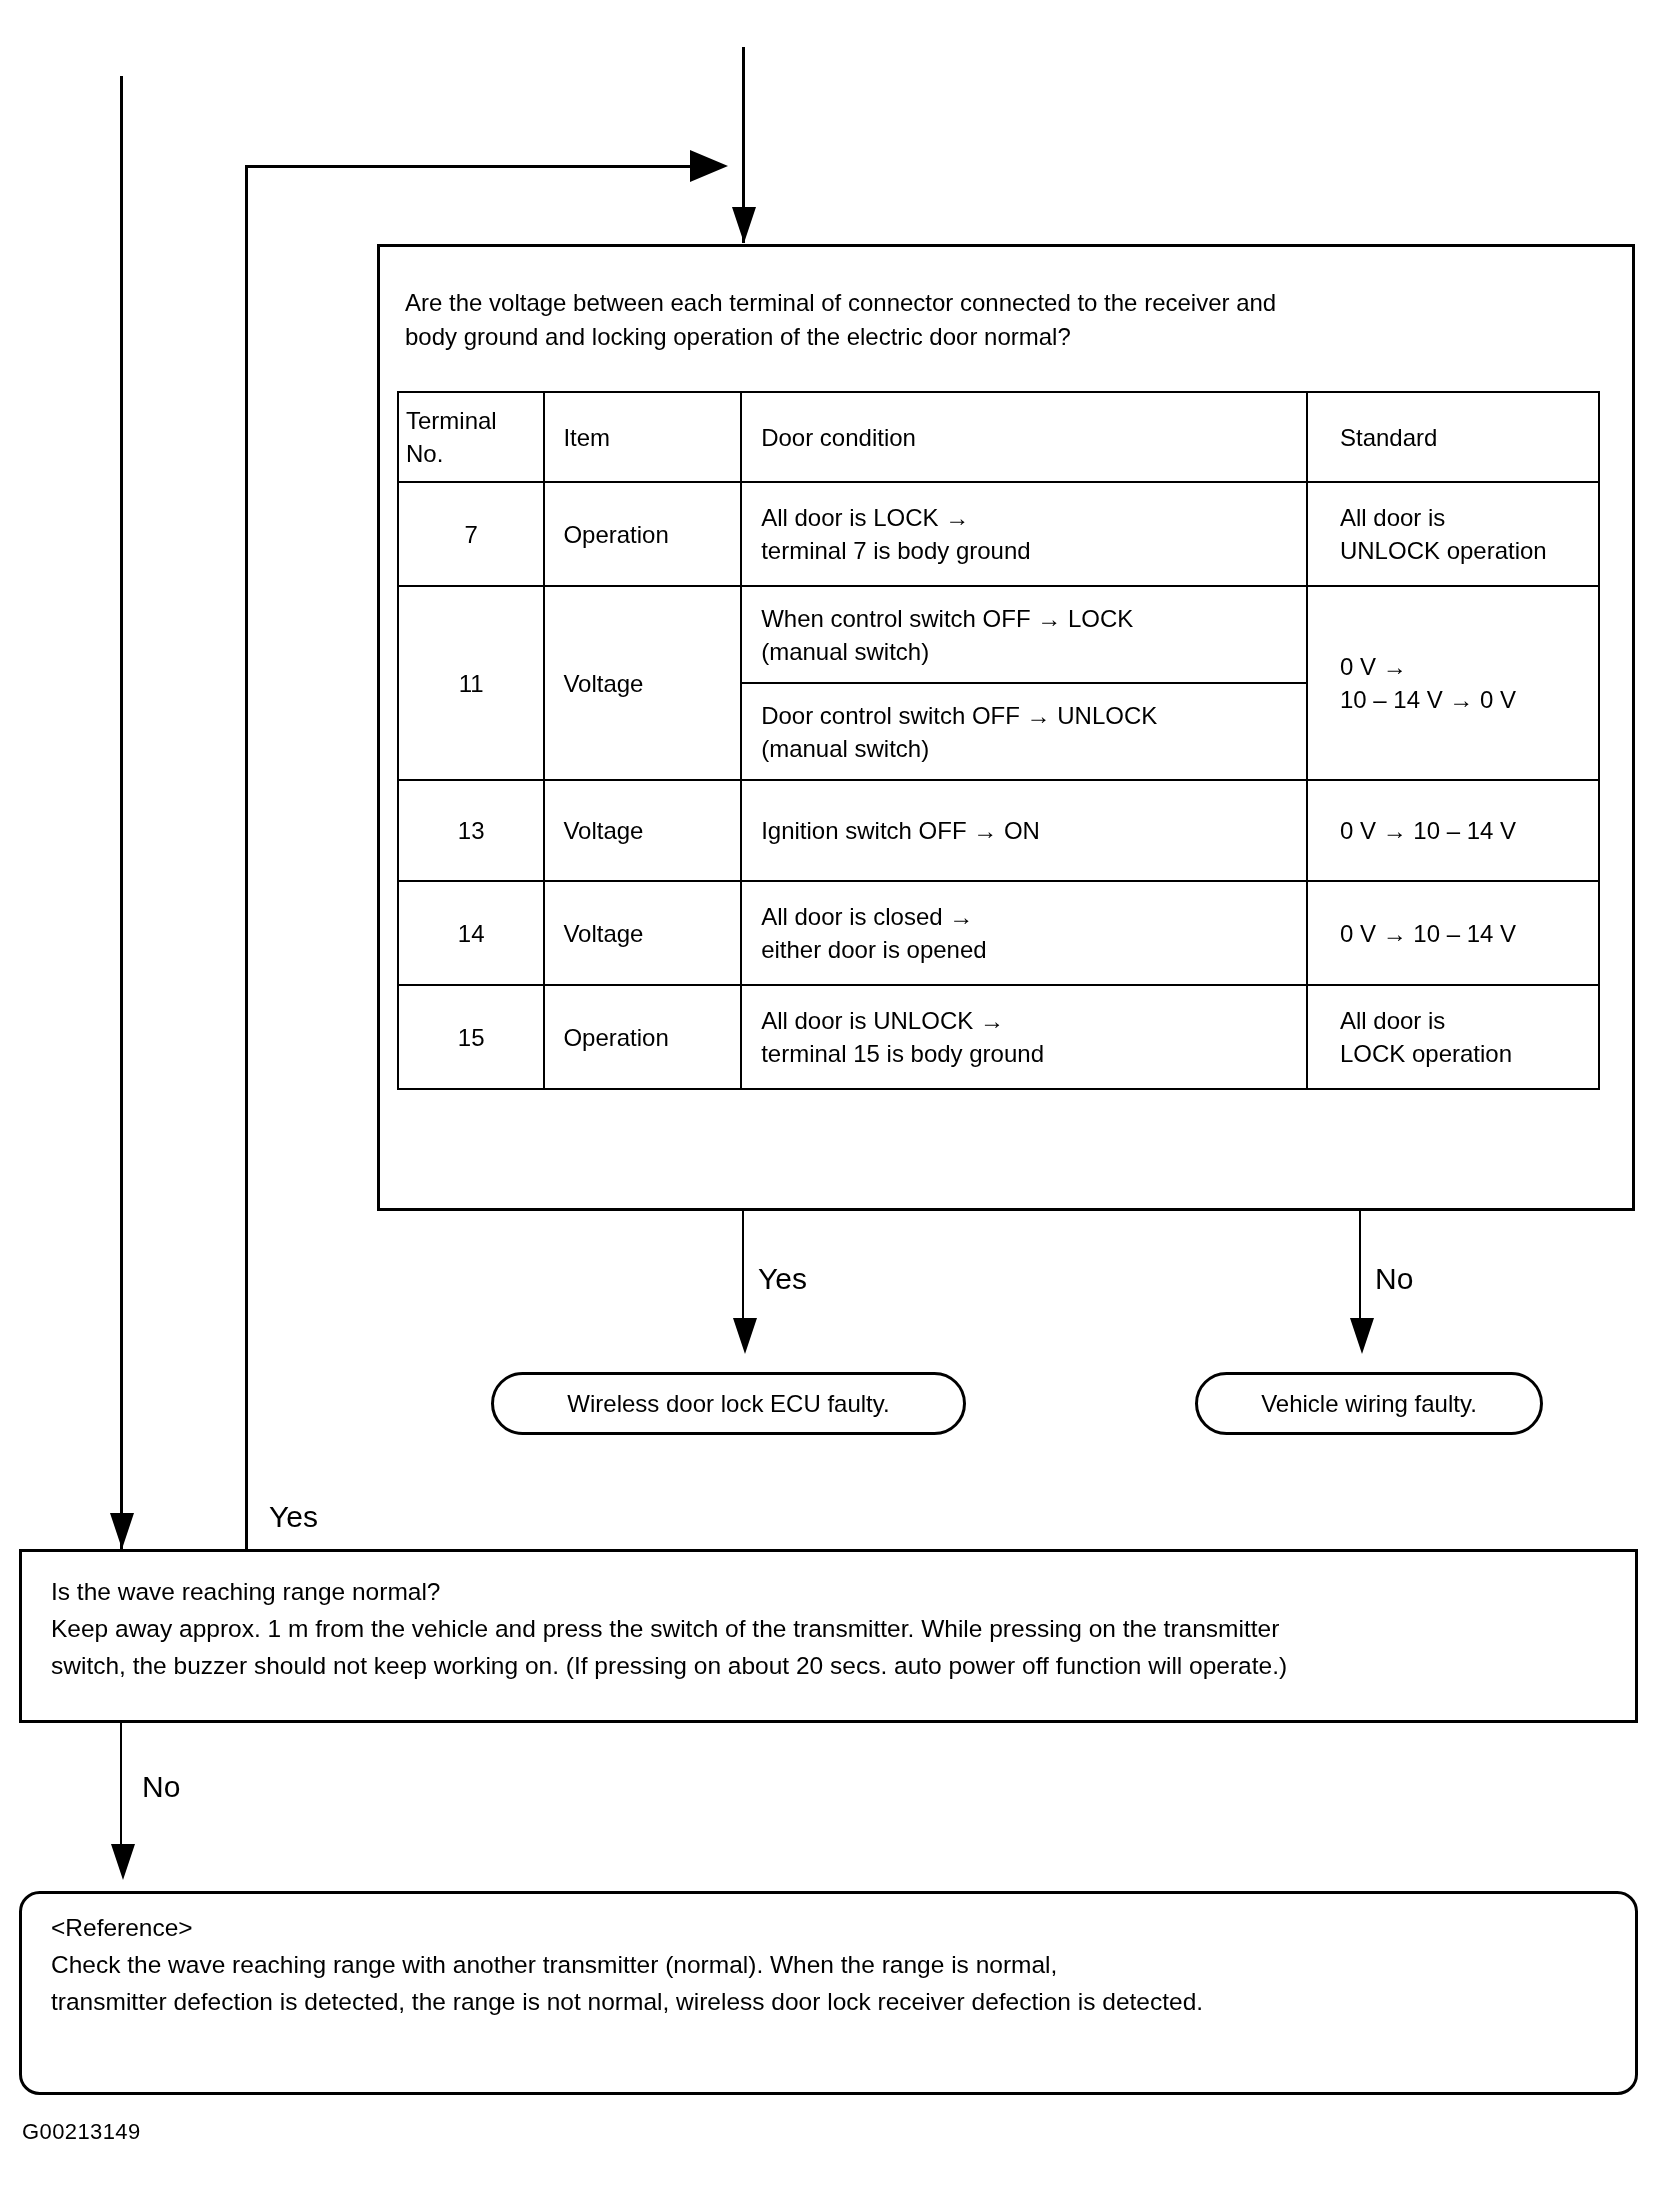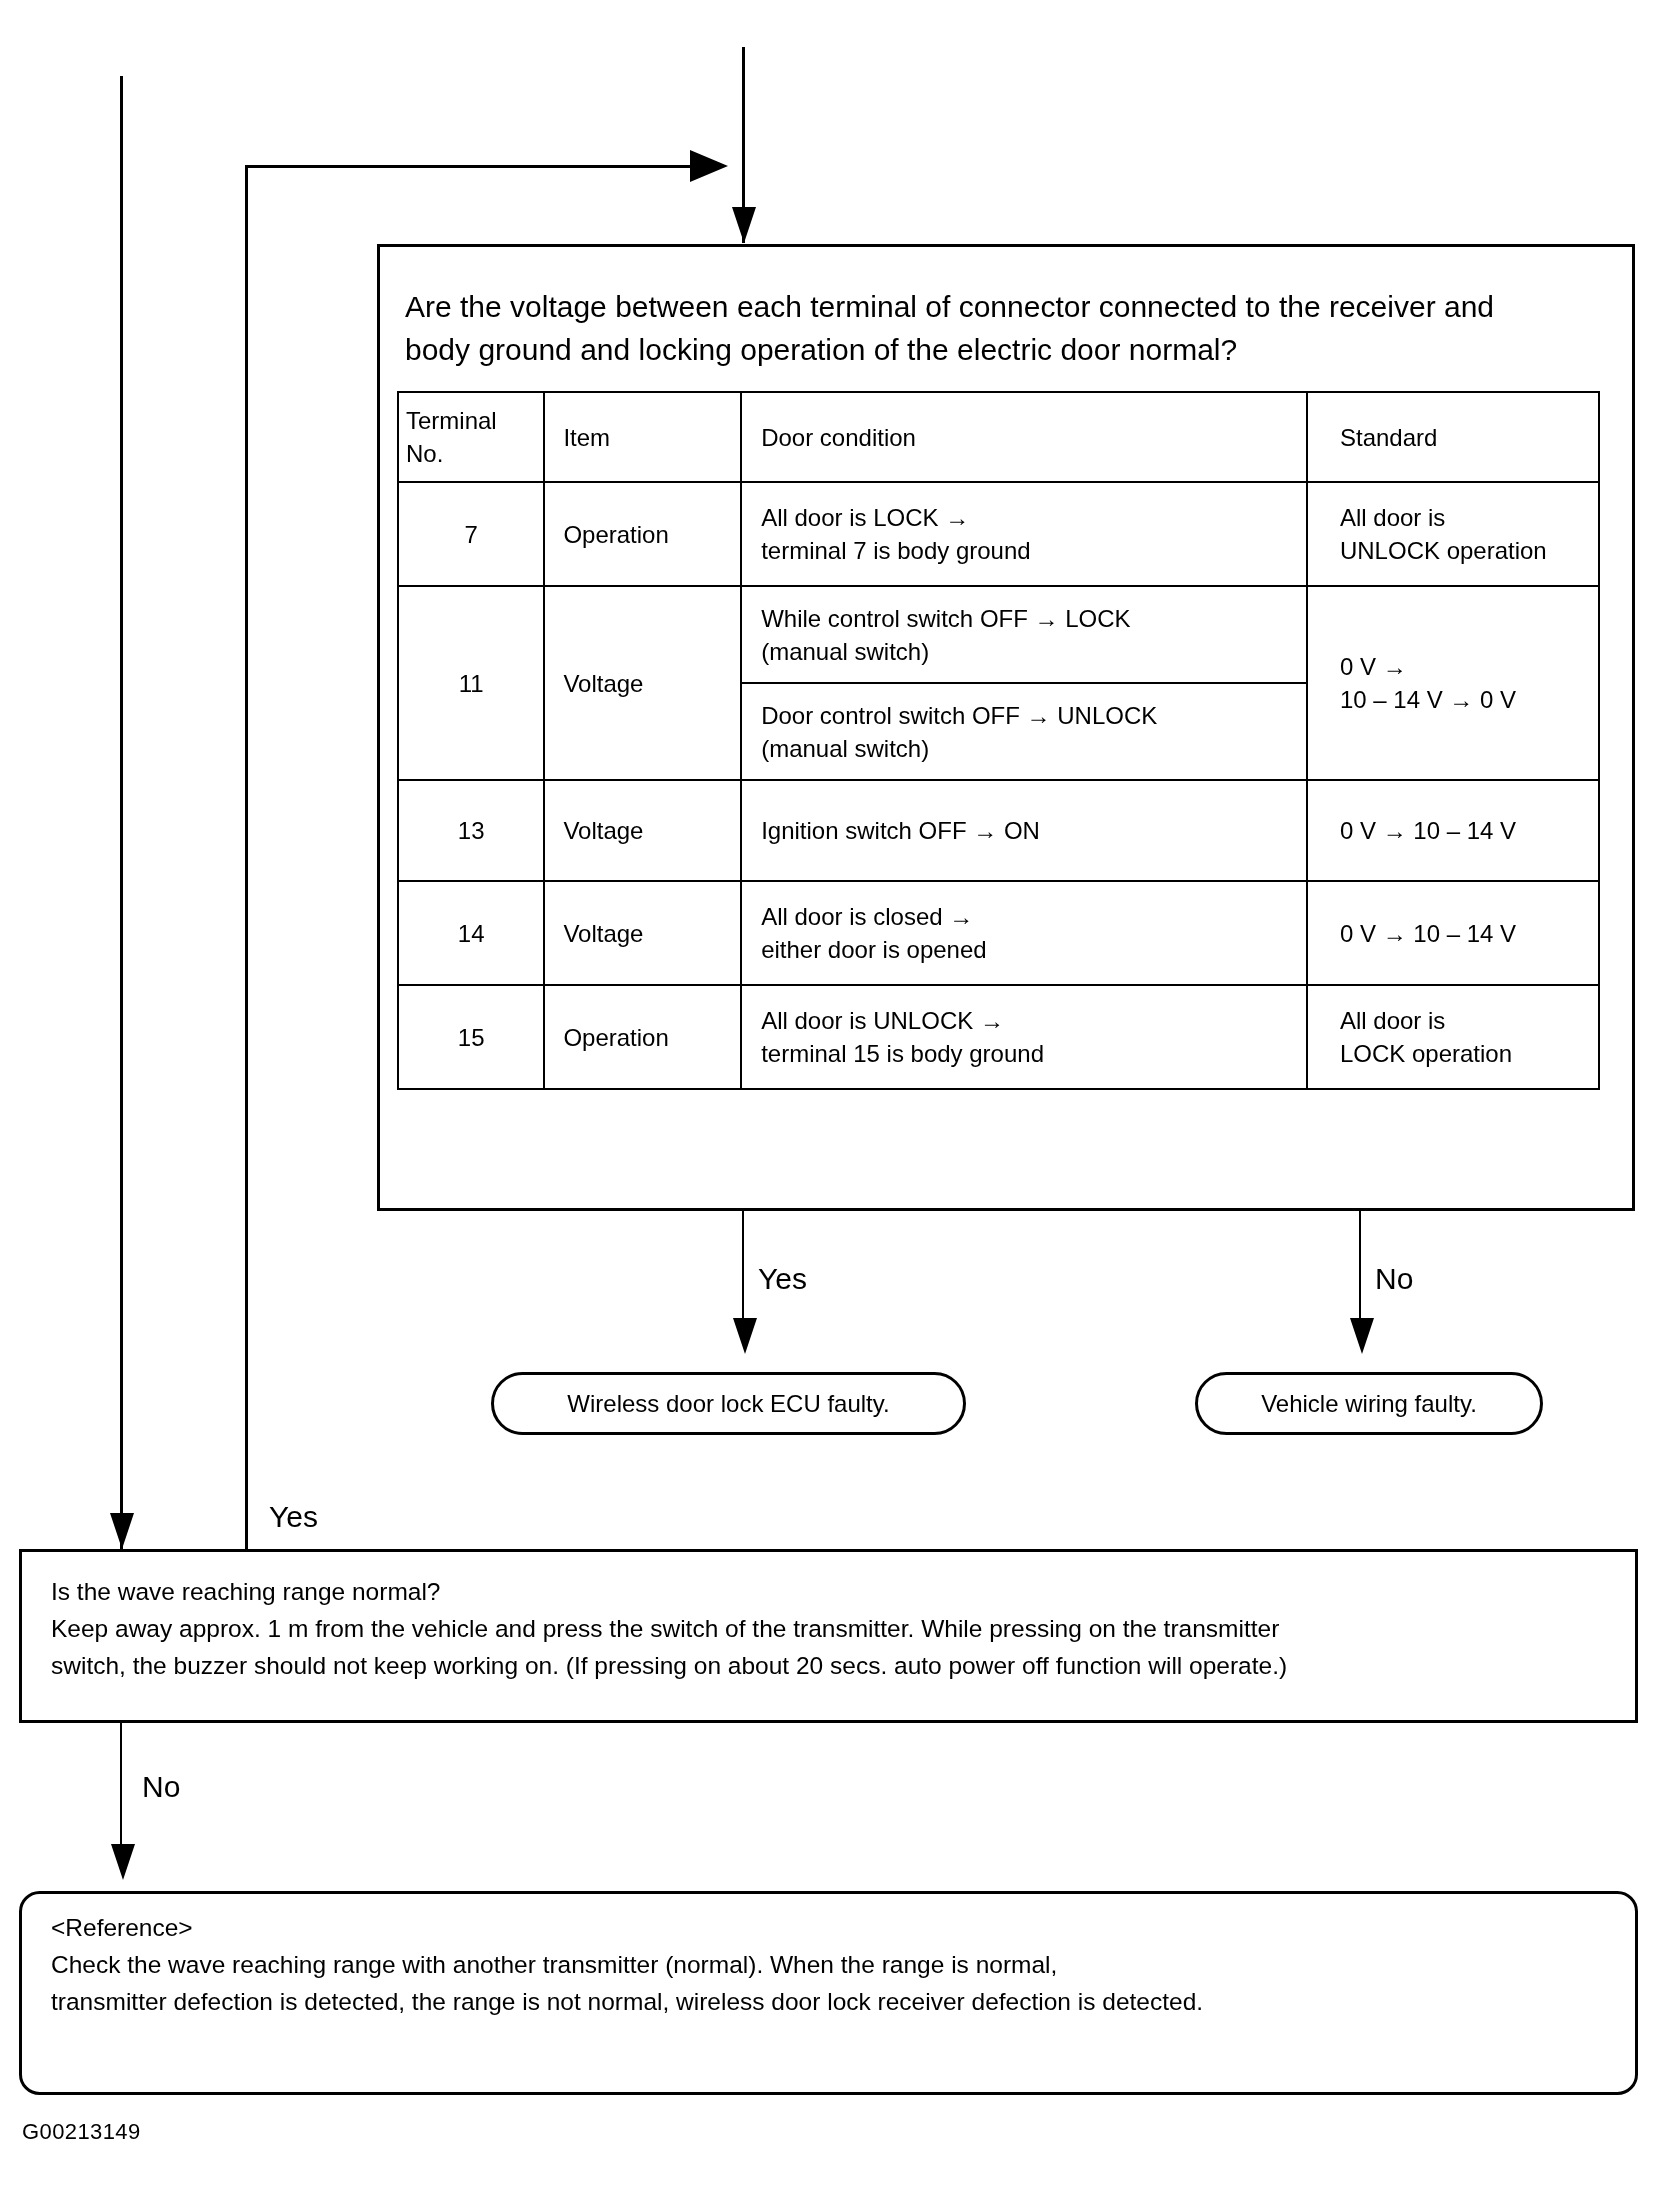--- a/index.html
+++ b/index.html
@@ -80,21 +80,21 @@
     box-sizing: border-box;
     border-radius: 20.6px;
   }
   .pill-text {
     font-size: 24px;
     white-space: nowrap;
   }
 
   .prompt {
     position: absolute;
-    font-size: 30px;
+    font-size: 24px;
     line-height: 1.42;
   }
   .prompt div { white-space: nowrap; }
 
   .body-text {
     position: absolute;
     font-size: 24.5px;
     line-height: 1.52;
   }
   .body-text div { white-space: nowrap; }
@@ -171,21 +171,21 @@
         <td class="c-std">
           <div class="cell-l1">All door is</div>
           <div class="cell-l2">UNLOCK operation</div>
         </td>
       </tr>
 
       <tr style="height:97px;">
         <td class="c-term" rowspan="2">11</td>
         <td class="c-item" rowspan="2">Voltage</td>
         <td class="c-cond">
-          <div class="cell-l1">While control switch OFF → LOCK</div>
+          <div class="cell-l1">When control switch OFF → LOCK</div>
           <div class="cell-l2">(manual switch)</div>
         </td>
         <td class="c-std" rowspan="2">
           <div class="cell-l1">0 V →</div>
           <div class="cell-l2">10 – 14 V → 0 V</div>
         </td>
       </tr>
       <tr style="height:97px;">
         <td class="c-cond">
           <div class="cell-l1">Door control switch OFF → UNLOCK</div>

